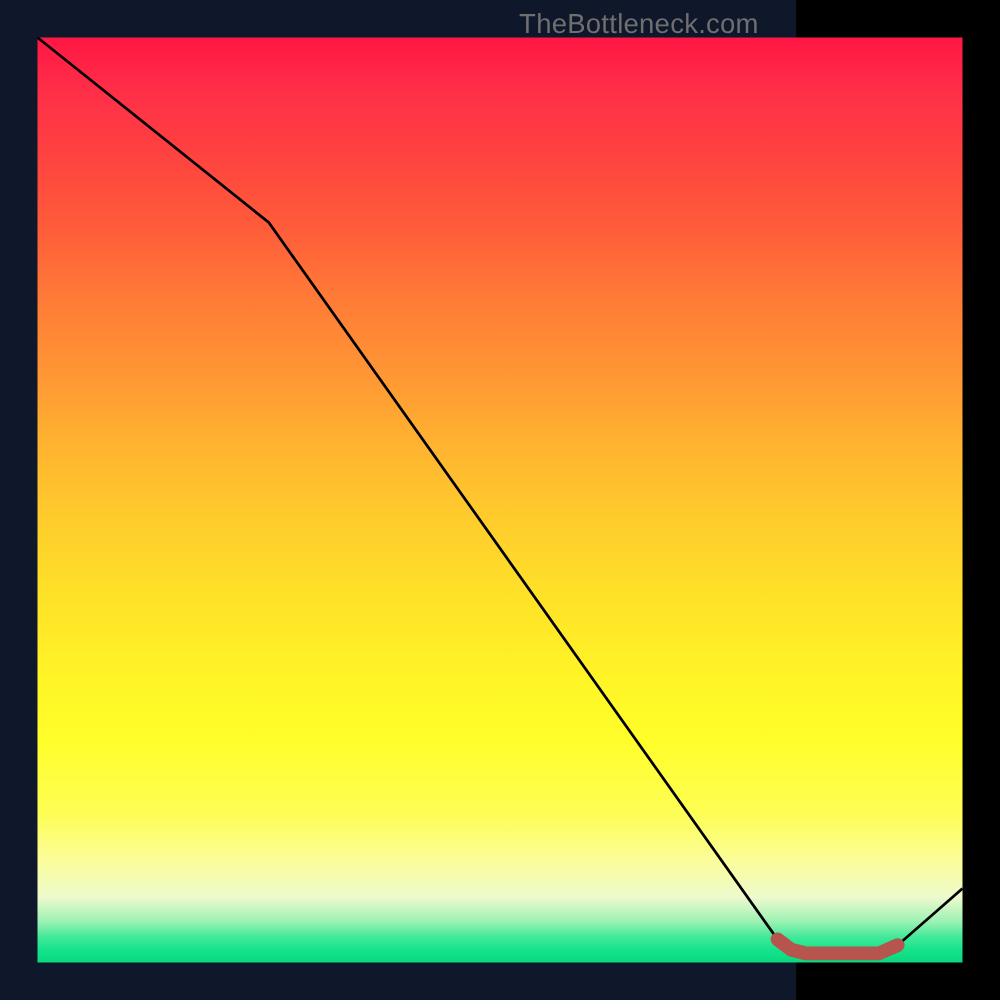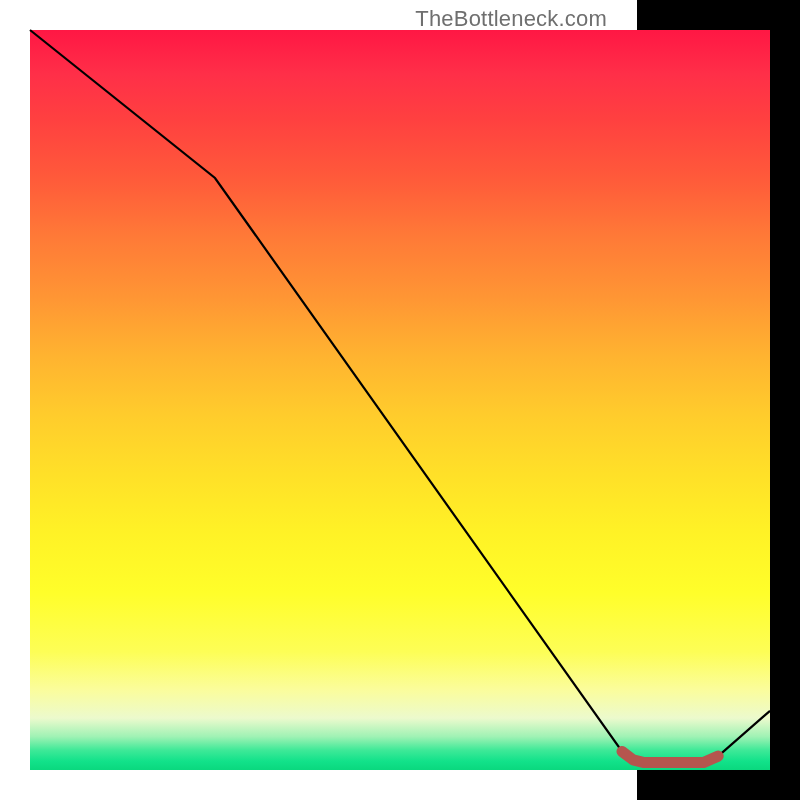--- a/index.html
+++ b/index.html
@@ -8,21 +8,21 @@
     width: 800px;
     height: 800px;
     background: #000;
     overflow: hidden;
     font-family: Arial, Helvetica, sans-serif;
   }
   .frame {
     position: relative;
     width: 637px;
     height: 800px;
-    background: #ffffff;
+    background: #0f172a;
   }
   .plot {
     position: absolute;
     left: 30px;
     top: 30px;
     width: 740px;
     height: 740px;
     background: linear-gradient(to bottom,
       #ff1744 0%,
       #ff2f48 6%,

